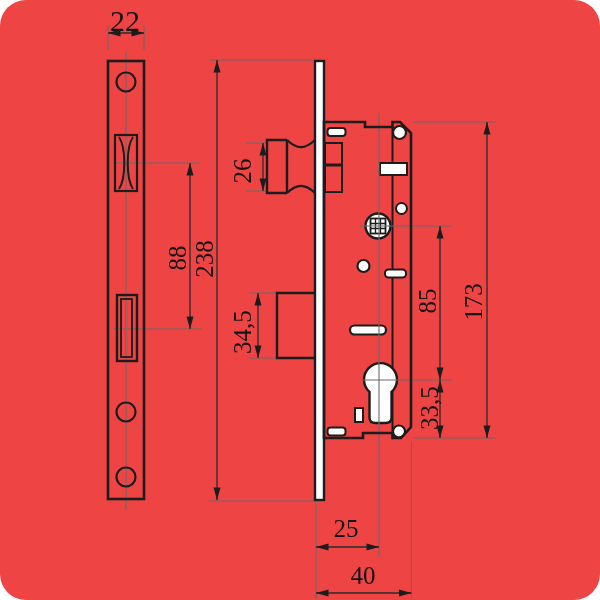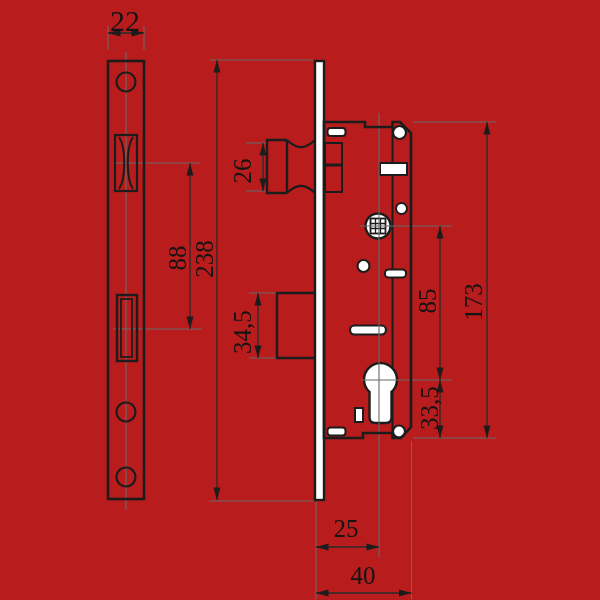--- a/index.html
+++ b/index.html
@@ -1,16 +1,16 @@
 <!DOCTYPE html>
 <html><head>
 <meta charset="utf-8">
 <style>
   html,body{margin:0;padding:0;background:#ffffff;}
-  .page{width:600px;height:600px;background:#b91c1c;overflow:hidden;}
+  .page{width:600px;height:600px;background:#ef4444;overflow:hidden;border-radius:26px;}
   svg text{
     font-family:"Liberation Serif","DejaVu Serif",serif;
     fill:#141414;
   }
   .dim-txt{font-size:25px;}
   .dim-txt-lg{font-size:30px;}
 </style>
 </head>
 <body>
 

